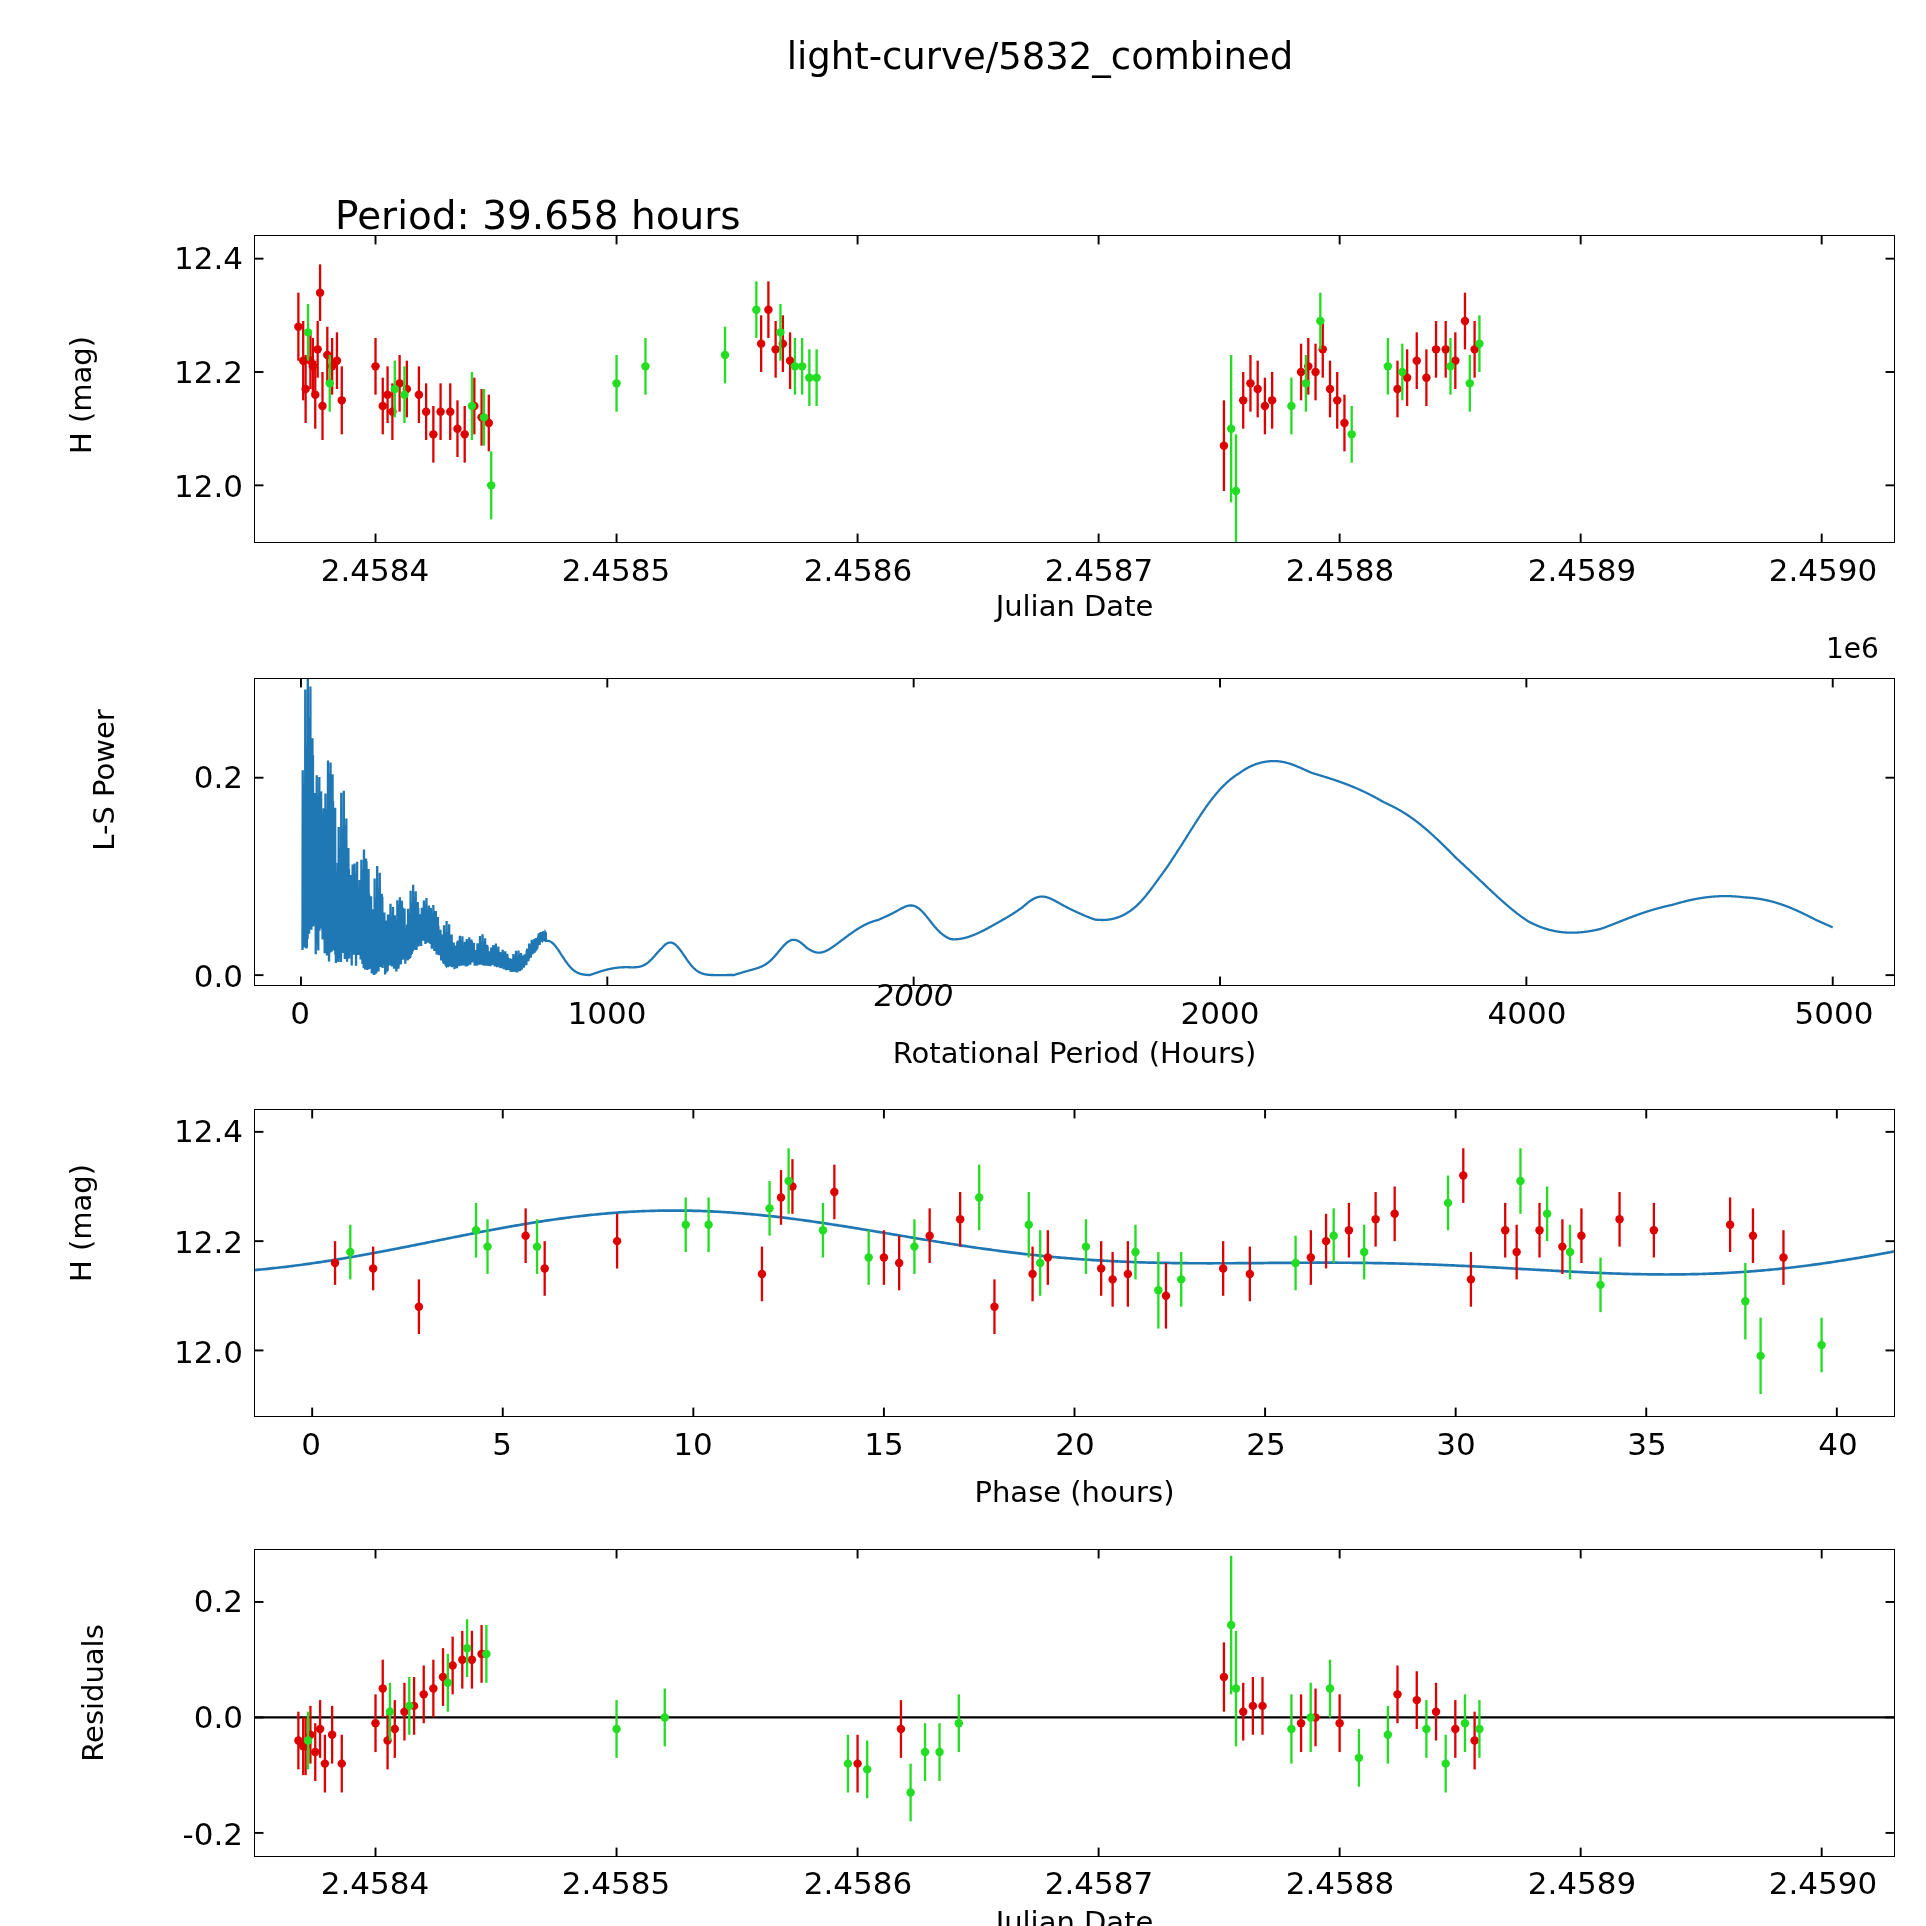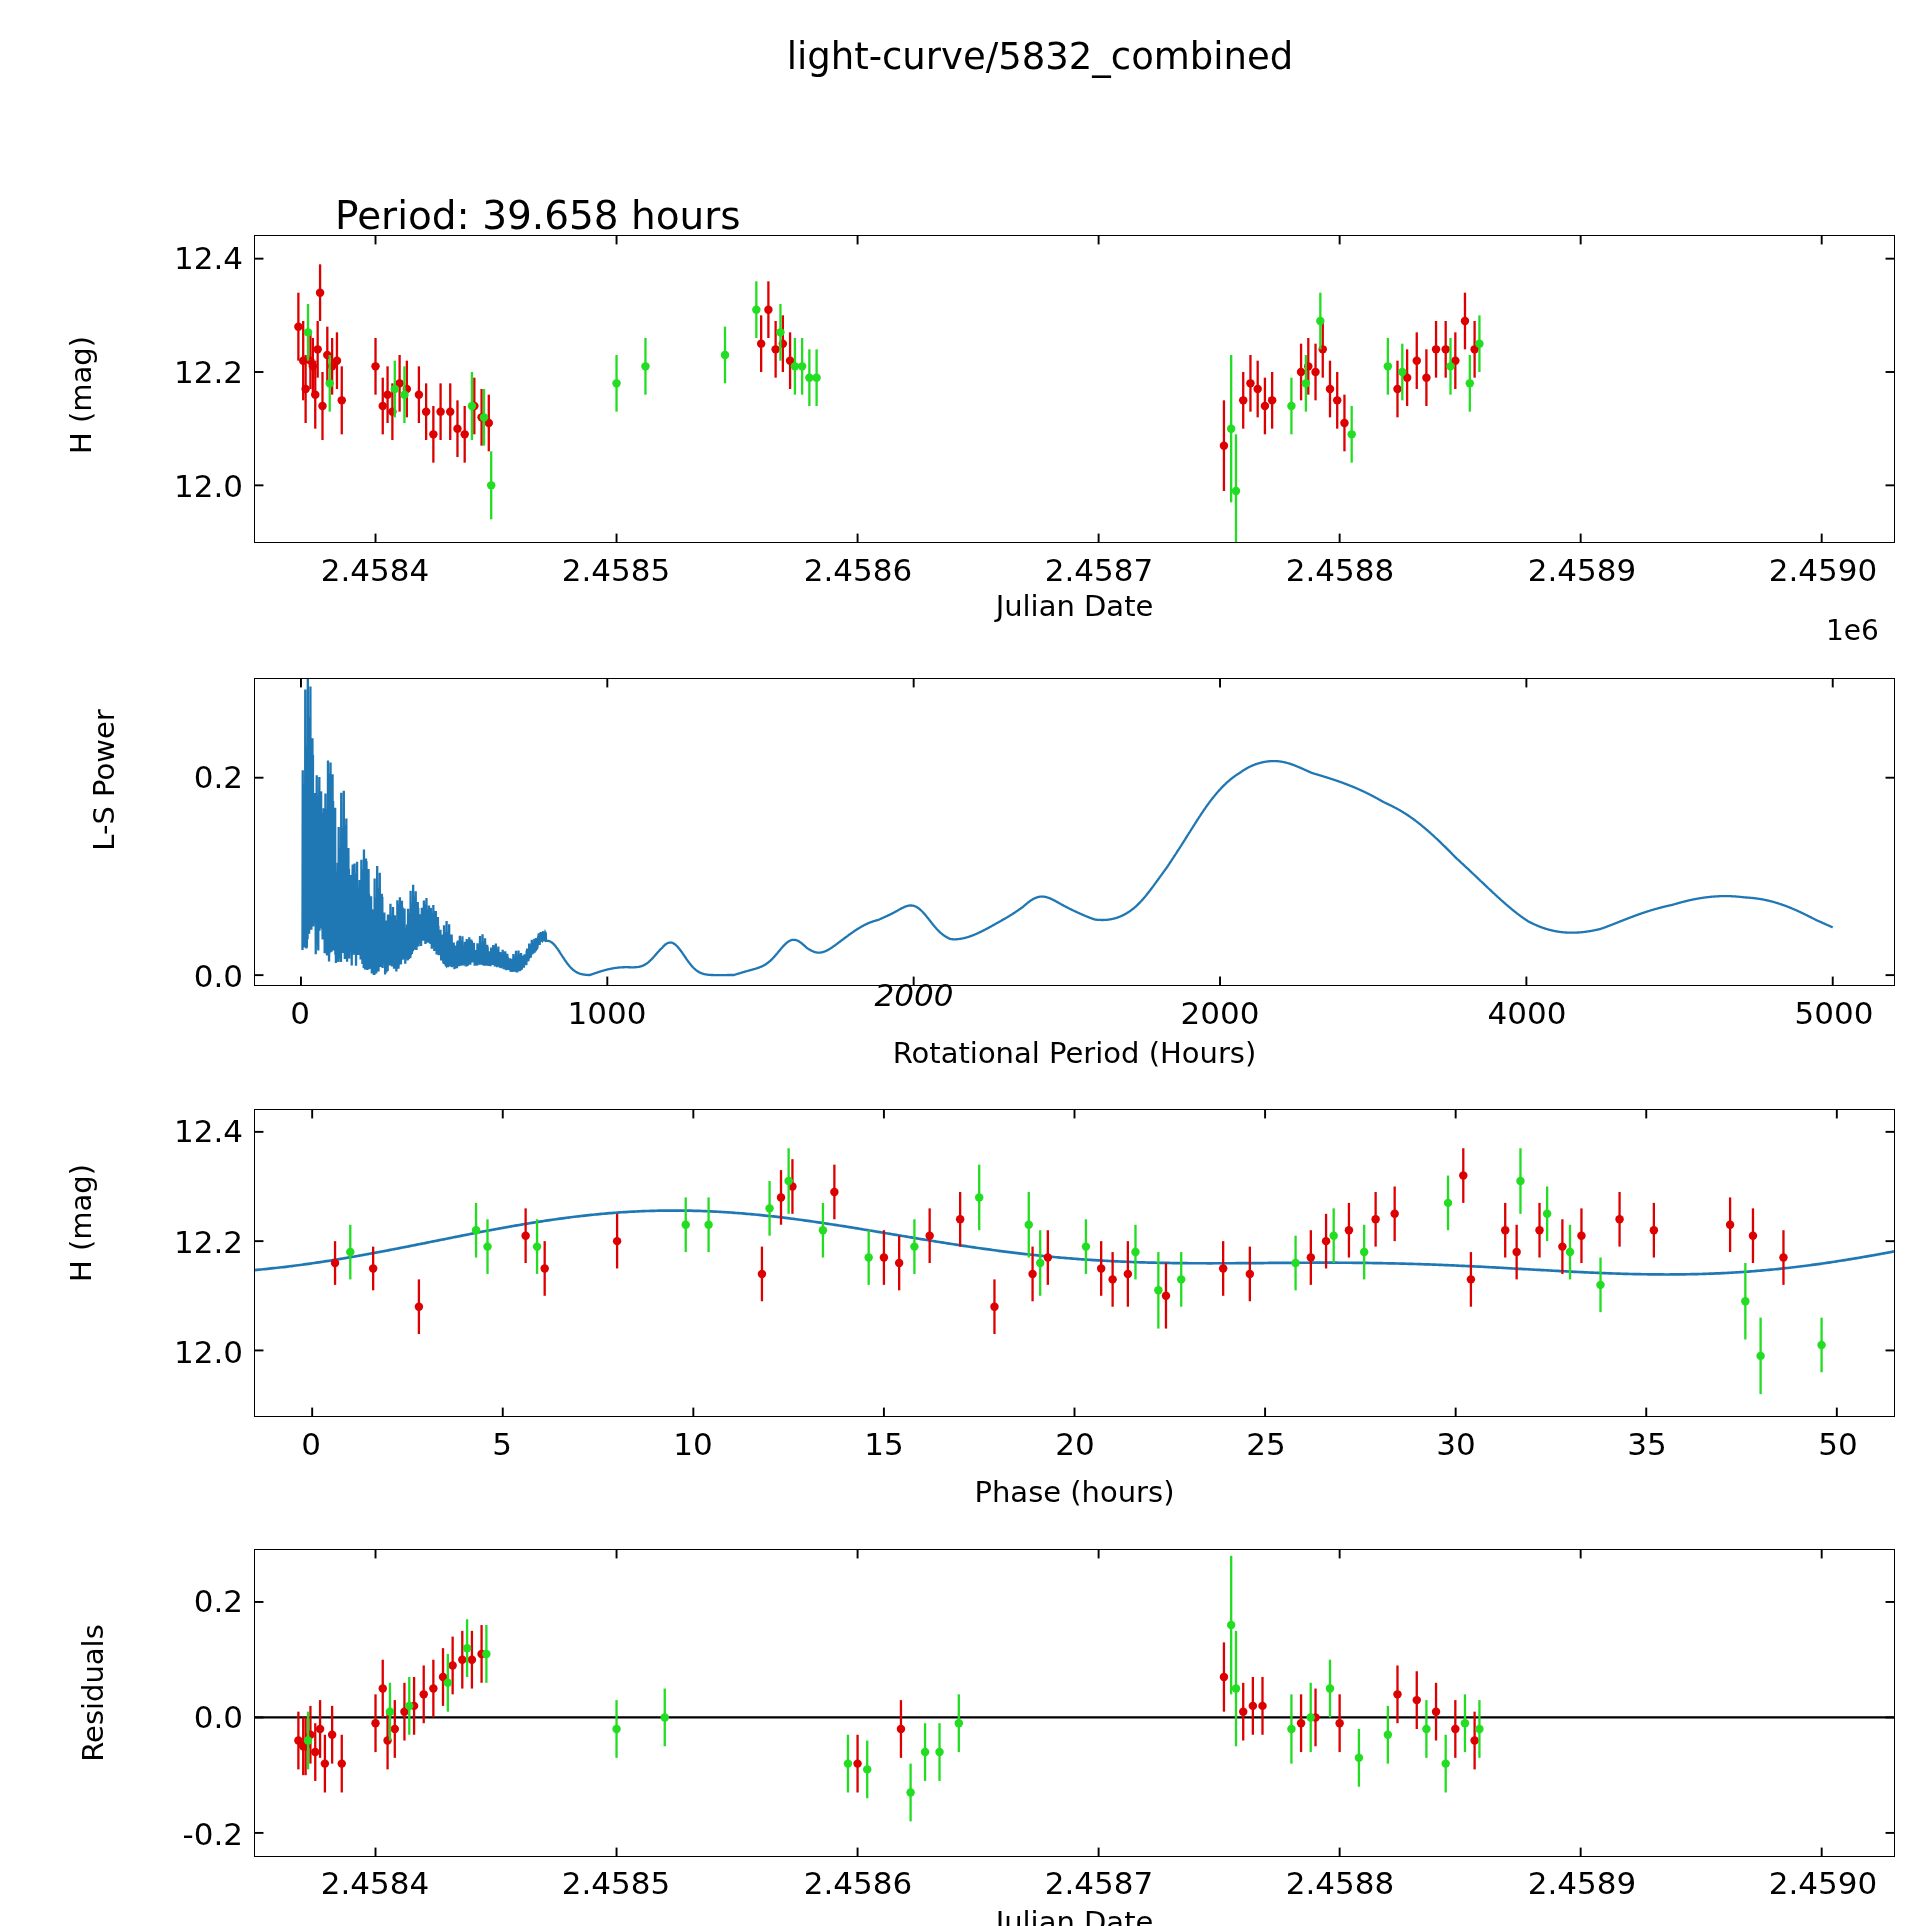--- a/index.html
+++ b/index.html
@@ -276,21 +276,21 @@
           <circle cx="2982" cy="355.55555555555645" r="11" fill="#22dd22"></circle>
           <line x1="3107.2941176470586" y1="414.81481481481455" x2="3107.2941176470586" y2="266.666666666664" stroke="#22dd22" stroke-width="6"></line>
           <circle cx="3107.2941176470586" cy="340.74074074073934" r="11" fill="#22dd22"></circle>
           <line x1="3157.4117647058824" y1="459.2592592592607" x2="3157.4117647058824" y2="311.1111111111103" stroke="#22dd22" stroke-width="6"></line>
           <circle cx="3157.4117647058824" cy="385.18518518518545" r="11" fill="#22dd22"></circle>
           <line x1="3182.470588235294" y1="355.55555555555645" x2="3182.470588235294" y2="207.4074074074059" stroke="#22dd22" stroke-width="6"></line>
           <circle cx="3182.470588235294" cy="281.4814814814812" r="11" fill="#22dd22"></circle>
         </svg>
     </div>
     <div class="xlabel" style="left:254px; top:589px; width:1641px;">Julian Date</div>
-    <div class="offset-label" style="left:1826px; top:614px;">1e6</div>
+    <div class="offset-label" style="left:1826px; top:632px;">1e6</div>
   </div>
 
   <div class="panel">
     <div class="ylabel" style="left:-23px; top:763px; width:254px; transform:rotate(-90deg);">L-S Power</div>
     <div class="axes" id="ax2" style="left:254px; top:678px; width:1641px; height:308px;">
       <svg id="ax2svg" viewBox="0 0 4260 800" preserveAspectRatio="none">
           <line x1="119.43925233644859" y1="800" x2="119.43925233644859" y2="778" stroke="#000" stroke-width="5"></line>
           <line x1="119.43925233644859" y1="0" x2="119.43925233644859" y2="22" stroke="#000" stroke-width="5"></line>
           <line x1="915.7009345794393" y1="800" x2="915.7009345794393" y2="778" stroke="#000" stroke-width="5"></line>
           <line x1="915.7009345794393" y1="0" x2="915.7009345794393" y2="22" stroke="#000" stroke-width="5"></line>
@@ -657,21 +657,21 @@
       <div class="tick-label tick-y" style="left: 127px; width: 116px; top: 976px;">0.0</div>
       <div class="tick-label tick-y" style="left: 127px; width: 116px; top: 777px;">0.2</div>
       <div class="tick-label tick-x" style="left: 311px; top: 1426px;">0</div>
       <div class="tick-label tick-x" style="left: 502px; top: 1426px;">5</div>
       <div class="tick-label tick-x" style="left: 693px; top: 1426px;">10</div>
       <div class="tick-label tick-x" style="left: 884px; top: 1426px;">15</div>
       <div class="tick-label tick-x" style="left: 1075px; top: 1426px;">20</div>
       <div class="tick-label tick-x" style="left: 1266px; top: 1426px;">25</div>
       <div class="tick-label tick-x" style="left: 1456px; top: 1426px;">30</div>
       <div class="tick-label tick-x" style="left: 1647px; top: 1426px;">35</div>
-      <div class="tick-label tick-x" style="left: 1838px; top: 1426px;">50</div>
+      <div class="tick-label tick-x" style="left: 1838px; top: 1426px;">40</div>
       <div class="tick-label tick-y" style="left: 127px; width: 116px; top: 1352px;">12.0</div>
       <div class="tick-label tick-y" style="left: 127px; width: 116px; top: 1242px;">12.2</div>
       <div class="tick-label tick-y" style="left: 127px; width: 116px; top: 1131px;">12.4</div>
       <div class="tick-label tick-x" style="left: 375px; top: 1865px;">2.4584</div>
       <div class="tick-label tick-x" style="left: 616px; top: 1865px;">2.4585</div>
       <div class="tick-label tick-x" style="left: 858px; top: 1865px;">2.4586</div>
       <div class="tick-label tick-x" style="left: 1099px; top: 1865px;">2.4587</div>
       <div class="tick-label tick-x" style="left: 1340px; top: 1865px;">2.4588</div>
       <div class="tick-label tick-x" style="left: 1582px; top: 1865px;">2.4589</div>
       <div class="tick-label tick-x" style="left: 1823px; top: 1865px;">2.4590</div>

